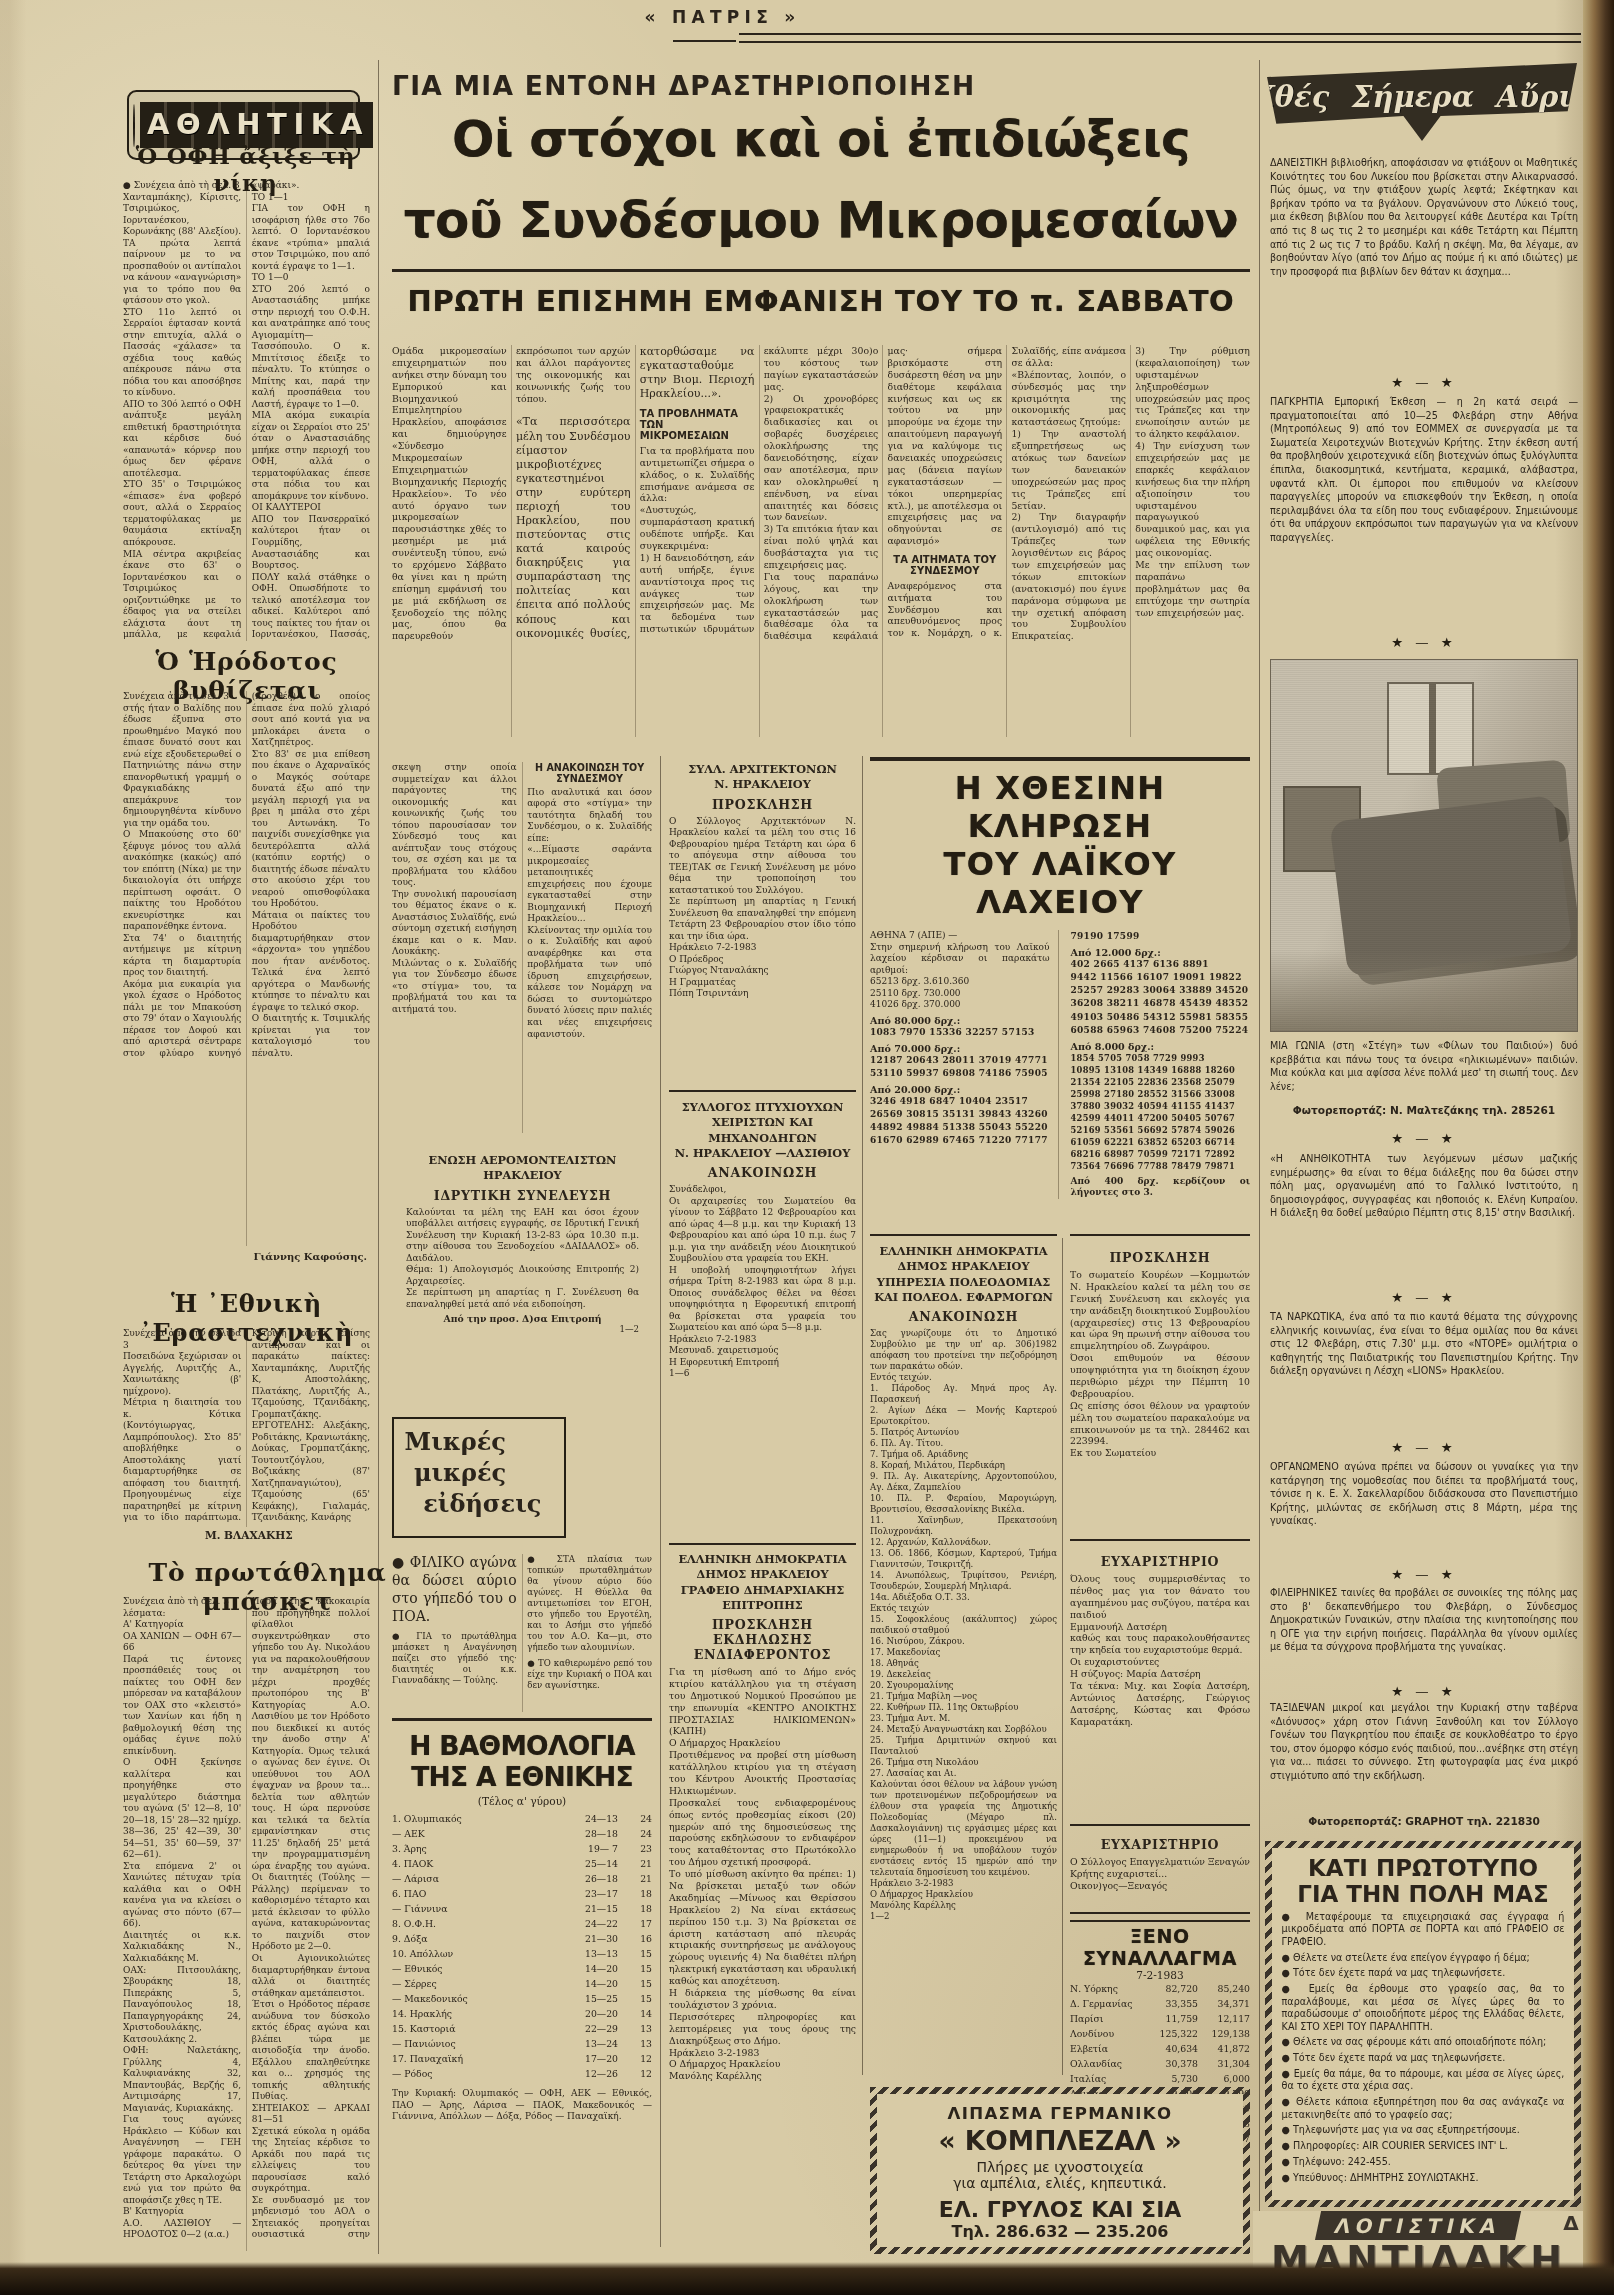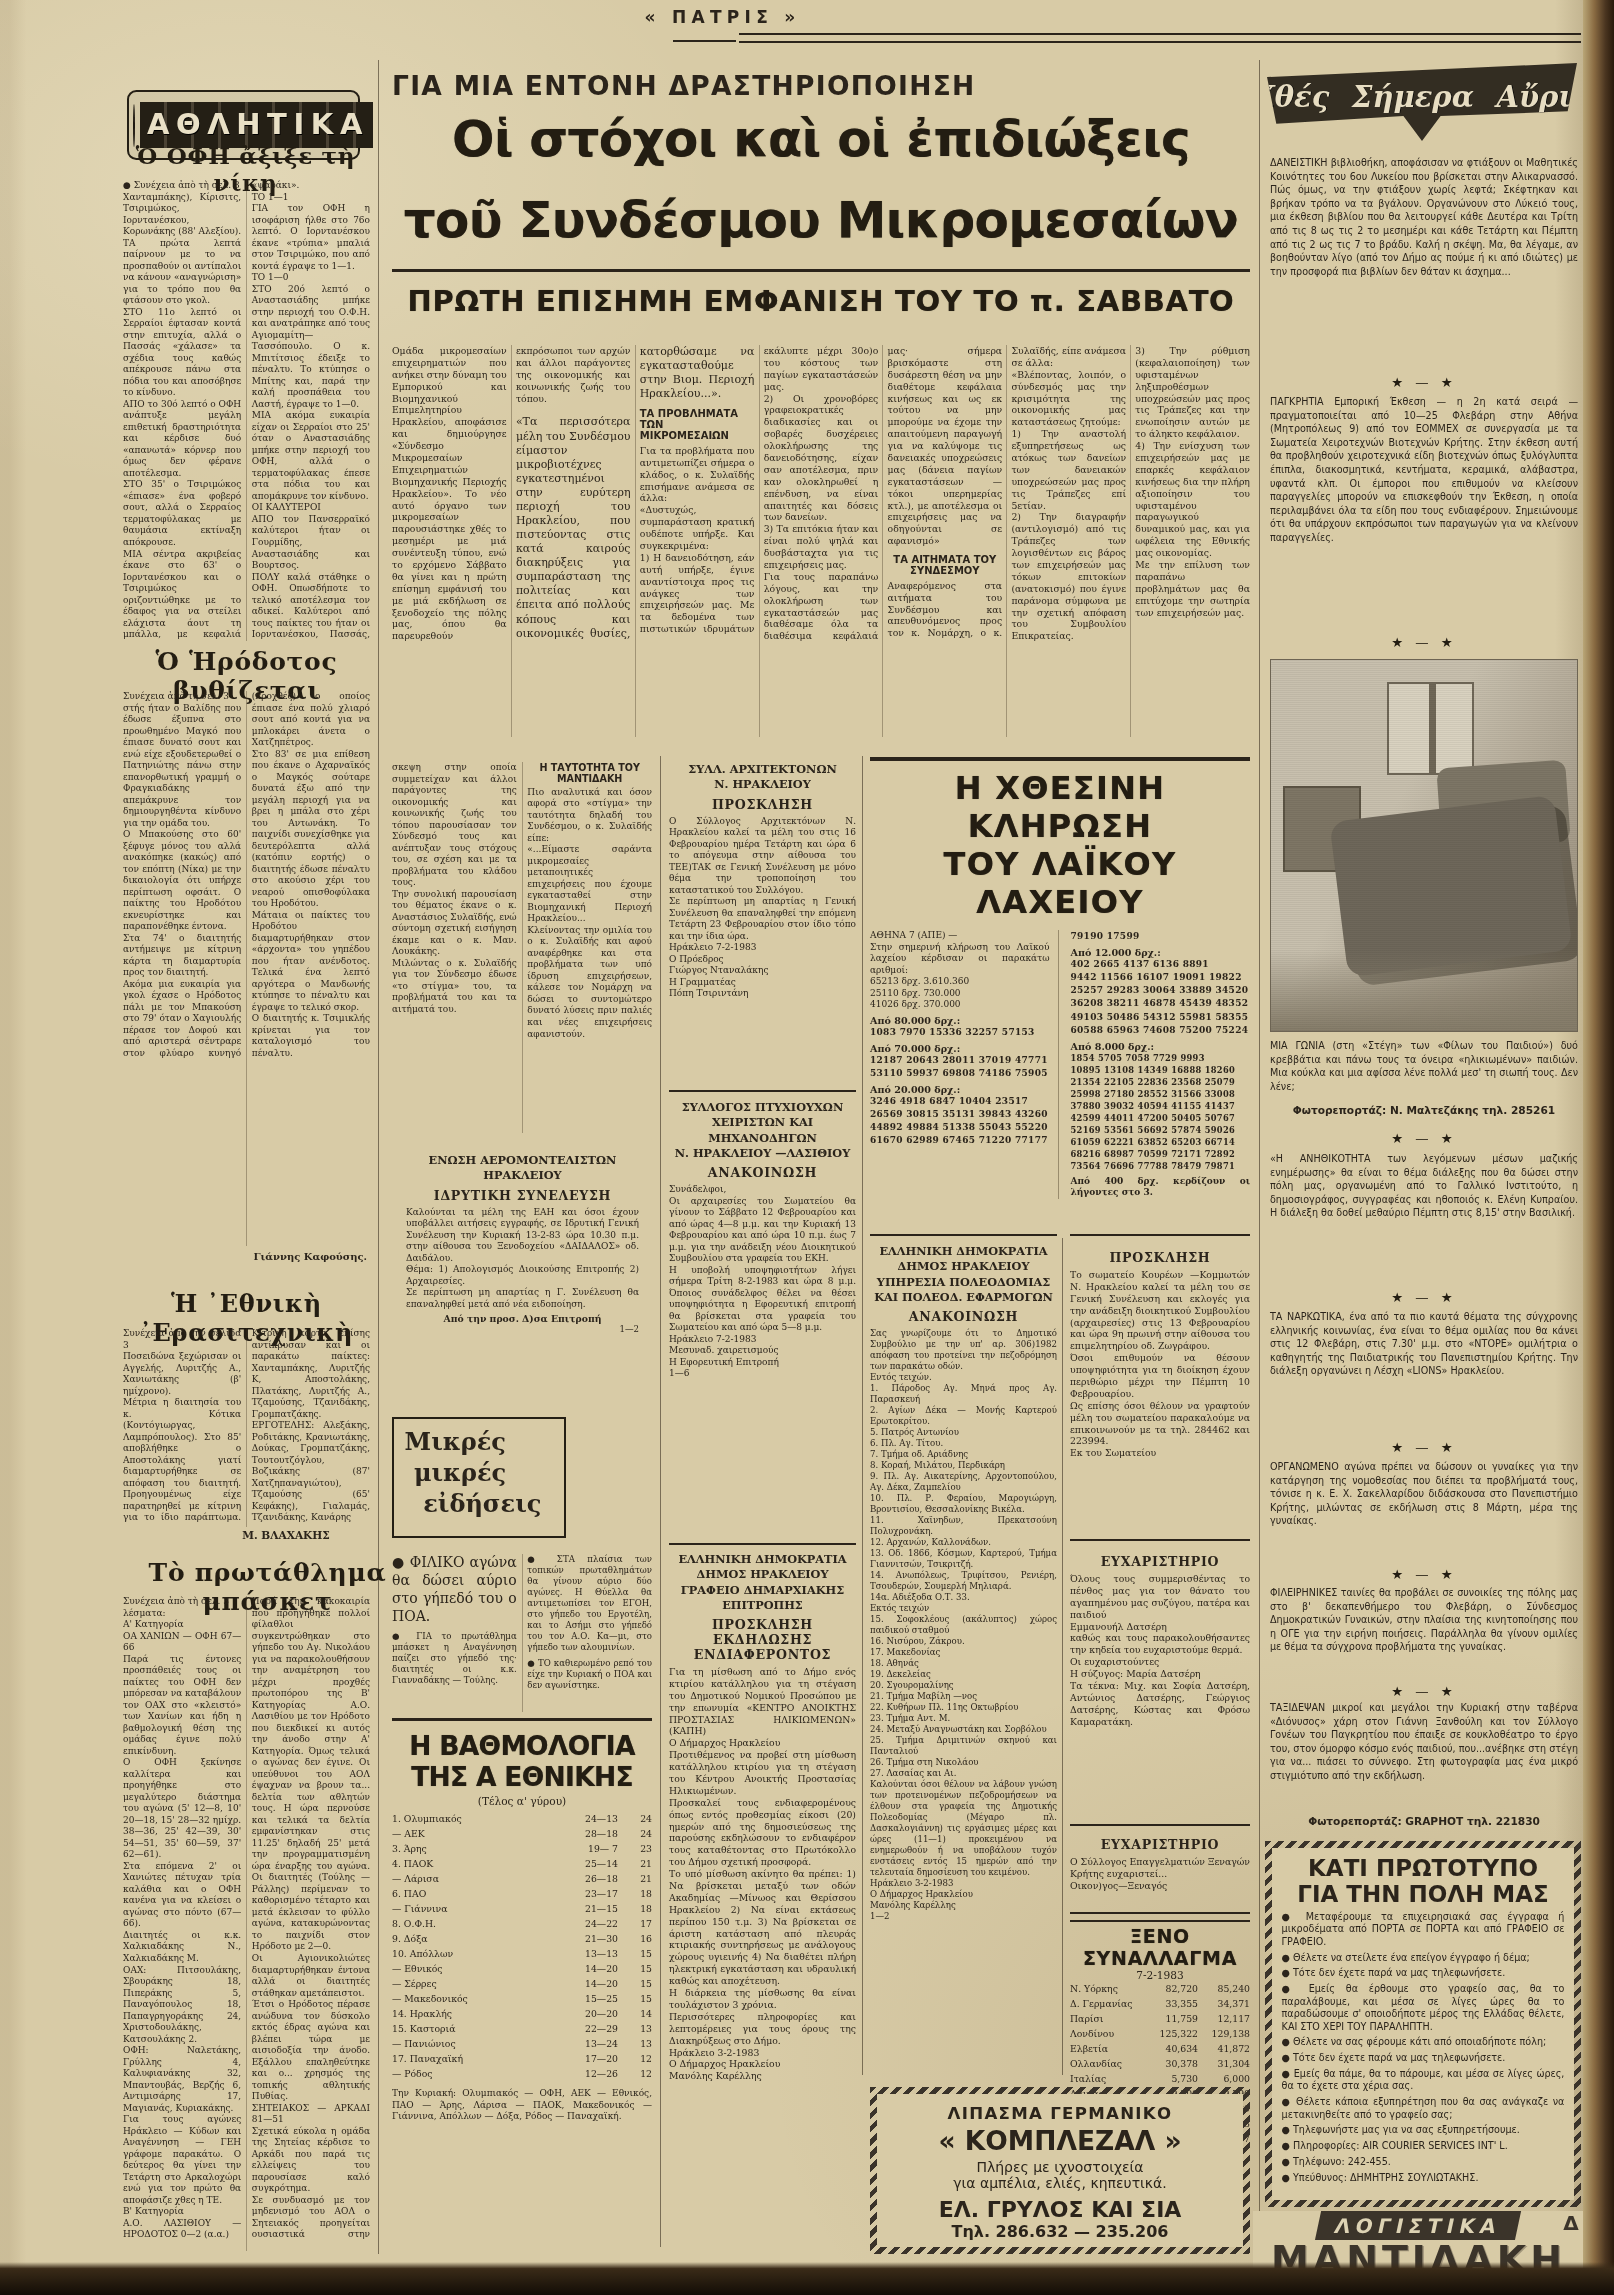--- a/index.html
+++ b/index.html
@@ -116,21 +116,21 @@
 Μάταια οι παίκτες του Ηροδότου διαμαρτυρήθηκαν στον «άρχοντα» του γηπέδου που ήταν ανένδοτος. Τελικά ένα λεπτό αργότερα ο Μανδωνής κτύπησε το πέναλτυ και έγραψε το τελικό σκορ.
 Ο διαιτητής κ. Τσιμικλής κρίνεται για τον καταλογισμό του πέναλτυ.</div>
 <div class="b" style="left:205px;top:1251px;width:162px;text-align:right;font-weight:700;font-size:10px;">Γιάννης Καφούσης.</div>
 
 <div class="b h-sport" style="left:123px;top:1289px;width:247px;font-size:24px;">Ἡ ᾿Εθνικὴ ᾿Ερασιτεχνικὴ</div>
 <div class="b t c2" style="left:123px;top:1328px;width:247px;height:199px;overflow:hidden;">Συνέχεια ἀπὸ τὴν σελίδα 3
 Ποσειδώνα ξεχώρισαν οι Αγγελής, Λυριτζής Α., Χανιωτάκης (β' ημίχρονο).
 Μέτρια η διαιτησία του κ. Κότικα (Κοντόγιωργας, Λαμπρόπουλος). Στο 85' αποβλήθηκε ο Αποστολάκης γιατί διαμαρτυρήθηκε σε απόφαση του διαιτητή. Προηγουμένως είχε παρατηρηθεί με κίτρινη για το ίδιο παράπτωμα. Κίτρινη κάρτα επίσης αντίκρυσαν και οι παρακάτω παίκτες: Χανταμπάκης, Λυριτζής Κ, Αποστολάκης, Πλατάκης, Λυριτζής Α., Τζαμούσης, Τζανιδάκης, Γρομπατζάκης.
 ΕΡΓΟΤΕΛΗΣ: Αλεξάκης, Ροδιτάκης, Κρανιωτάκης, Δούκας, Γρομπατζάκης, Τουτουτζόγλου, Βοζικάκης (87' Χατζηπαναγιώτου), Τζαμούσης (65' Κεφάκης), Γιαλαμάς, Τζανιδάκης, Κανάρης
 ΠΟΣΕΙΔΩΝΑΣ: Βλαβιανός, Χανιωτάκης, Τσαΐνης, Αποστολάκης, Σταματάκης, Πλατάκης, Αγγελής (75' Τζιράκης), Χανιωτάκης Ν. (46' Λυριτζής Κ.), Χανταμπάκης, Γρινεζάκης, Λυριτζής Α.</div>
-<div class="b" style="left:205px;top:1529px;width:162px;text-align:center;font-weight:700;font-size:10.6px;">Μ. ΒΛΑΧΑΚΗΣ</div>
+<div class="b" style="left:205px;top:1529px;width:162px;text-align:left;font-weight:700;font-size:10.6px;">Μ. ΒΛΑΧΑΚΗΣ</div>
 
 <div class="b h-sport" style="left:132px;top:1558px;width:247px;font-size:25px;margin-left:12px;">Τὸ πρωτάθλημα μπάσκετ</div>
 <div class="b t c2" style="left:123px;top:1596px;width:247px;height:655px;overflow:hidden;">Συνέχεια ἀπὸ τὴ σελ. 3
 λέσματα:
 Α' Κατηγορία
 ΟΑ ΧΑΝΙΩΝ — ΟΦΗ 67—66
 Παρά τις έντονες προσπάθειές τους οι παίκτες του ΟΦΗ δεν μπόρεσαν να καταβάλουν τον ΟΑΧ στο «κλειστό» των Χανίων και ήδη η βαθμολογική θέση της ομάδας έγινε πολύ επικίνδυνη.
 Ο ΟΦΗ ξεκίνησε καλλίτερα και προηγήθηκε στο μεγαλύτερο διάστημα του αγώνα (5' 12—8, 10' 20—18, 15' 28—32 ημίχρ. 38—36, 25' 42—39, 30' 54—51, 35' 60—59, 37' 62—61).
 Στα επόμενα 2' οι Χανιώτες πέτυχαν τρία καλάθια και ο ΟΦΗ κανένα για να κλείσει ο αγώνας στο πόντο (67—66).
 Διαιτητές οι κ.κ. Χαλκιαδάκης Ν., Χαλκιαδάκης Μ.
@@ -174,21 +174,21 @@
 2) Την διαγραφήν (αντιλογισμό) από τις Τράπεζες των λογισθέντων εις βάρος των επιχειρήσεών μας τόκων επιτοκίων (ανατοκισμό) που έγινε παράνομα σύμφωνα με την σχετική απόφαση του Συμβουλίου Επικρατείας.
 3) Την ρύθμιση (κεφαλαιοποίηση) των υφισταμένων ληξιπροθέσμων υποχρεώσεών μας προς τις Τράπεζες και την ενωποίησιν αυτών με το άληκτο κεφάλαιον.
 4) Την ενίσχυση των επιχειρήσεών μας με επαρκές κεφάλαιον κινήσεως δια την πλήρη αξιοποίησιν του υφισταμένου παραγωγικού δυναμικού μας, και για ωφέλεια της Εθνικής μας οικονομίας.
 Με την επίλυση των παραπάνω προβλημάτων μας θα επιτύχομε την σωτηρία των επιχειρήσεών μας.</div>
 </div>
 
 <div class="b c2" style="left:392px;top:762px;width:260px;height:371px;overflow:hidden;">
   <div class="t">σκεψη στην οποία συμμετείχαν και άλλοι παράγοντες της οικονομικής και κοινωνικής ζωής του τόπου παρουσίασαν τον Σύνδεσμό τους και ανέπτυξαν τους στόχους του, σε σχέση και με τα προβλήματα του κλάδου τους.
 Την συνολική παρουσίαση του θέματος έκανε ο κ. Αναστάσιος Συλαϊδής, ενώ σύντομη σχετική εισήγηση έκαμε και ο κ. Μαν. Λουκάκης.
 Μιλώντας ο κ. Συλαϊδής για τον Σύνδεσμο έδωσε «το στίγμα» του, τα προβλήματά του και τα αιτήματά του.</div>
-  <div class="sans" style="font-weight:700;font-size:9.6px;text-align:center;margin:5.3px 0 2.7px;">Η ΤΑΥΤΟΤΗΤΑ ΤΟΥ ΜΑΝΤΙΔΑΚΗ</div>
+  <div class="sans" style="font-weight:700;font-size:9.6px;text-align:center;margin:5.3px 0 2.7px;">Η ΑΝΑΚΟΙΝΩΣΗ ΤΟΥ ΣΥΝΔΕΣΜΟΥ</div>
   <div class="t">Πιο αναλυτικά και όσον αφορά στο «στίγμα» την ταυτότητα δηλαδή του Συνδέσμου, ο κ. Συλαϊδής είπε:
 «...Είμαστε σαράντα μικρομεσαίες μεταποιητικές επιχειρήσεις που έχουμε εγκατασταθεί στην Βιομηχανική Περιοχή Ηρακλείου...
 Κλείνοντας την ομιλία του ο κ. Συλαϊδής και αφού αναφέρθηκε και στα προβλήματα των υπό ίδρυση επιχειρήσεων, κάλεσε τον Νομάρχη να δώσει το συντομώτερο δυνατό λύσεις πριν παλιές και νέες επιχειρήσεις αφανιστούν.</div>
 </div>
 
 <div class="b" style="left:406px;top:1153px;width:233px;">
   <div class="annhead" style="white-space:pre-line;">ΕΝΩΣΗ ΑΕΡΟΜΟΝΤΕΛΙΣΤΩΝ ΗΡΑΚΛΕΙΟΥ</div>
   <div class="anntitle">ΙΔΡΥΤΙΚΗ ΣΥΝΕΛΕΥΣΗ</div>
   <div class="t" style="font-size:9px;">Καλούνται τα μέλη της ΕΑΗ και όσοι έχουν υποβάλλει αιτήσεις εγγραφής, σε Ιδρυτική Γενική Συνέλευση την Κυριακή 13-2-83 ώρα 10.30 π.μ. στην αίθουσα του Ξενοδοχείου «ΔΑΙΔΑΛΟΣ» οδ. Δαιδάλου.
 Θέμα: 1) Απολογισμός Διοικούσης Επιτροπής 2) Αρχαιρεσίες.

